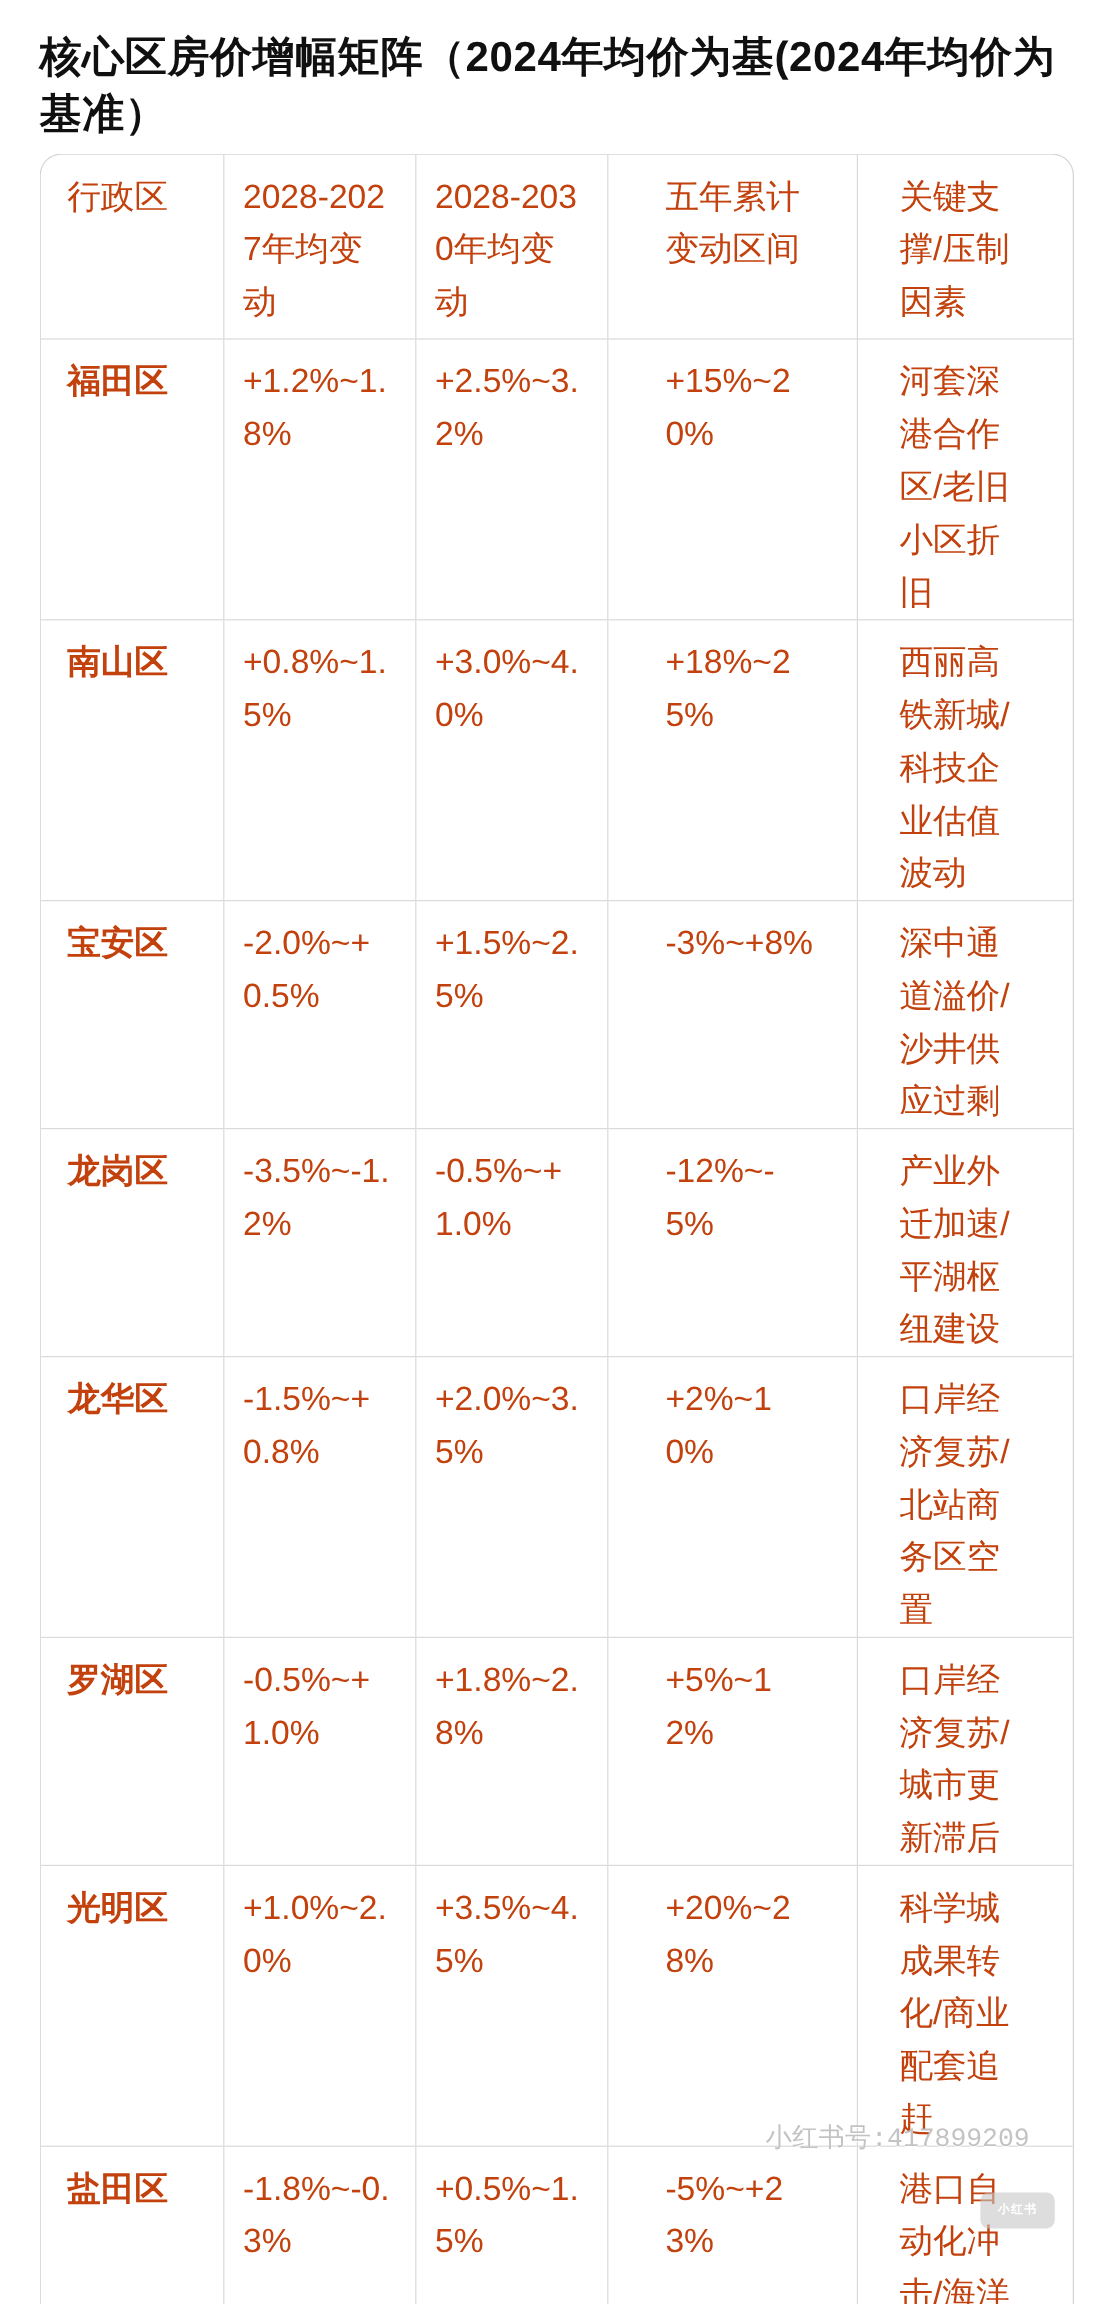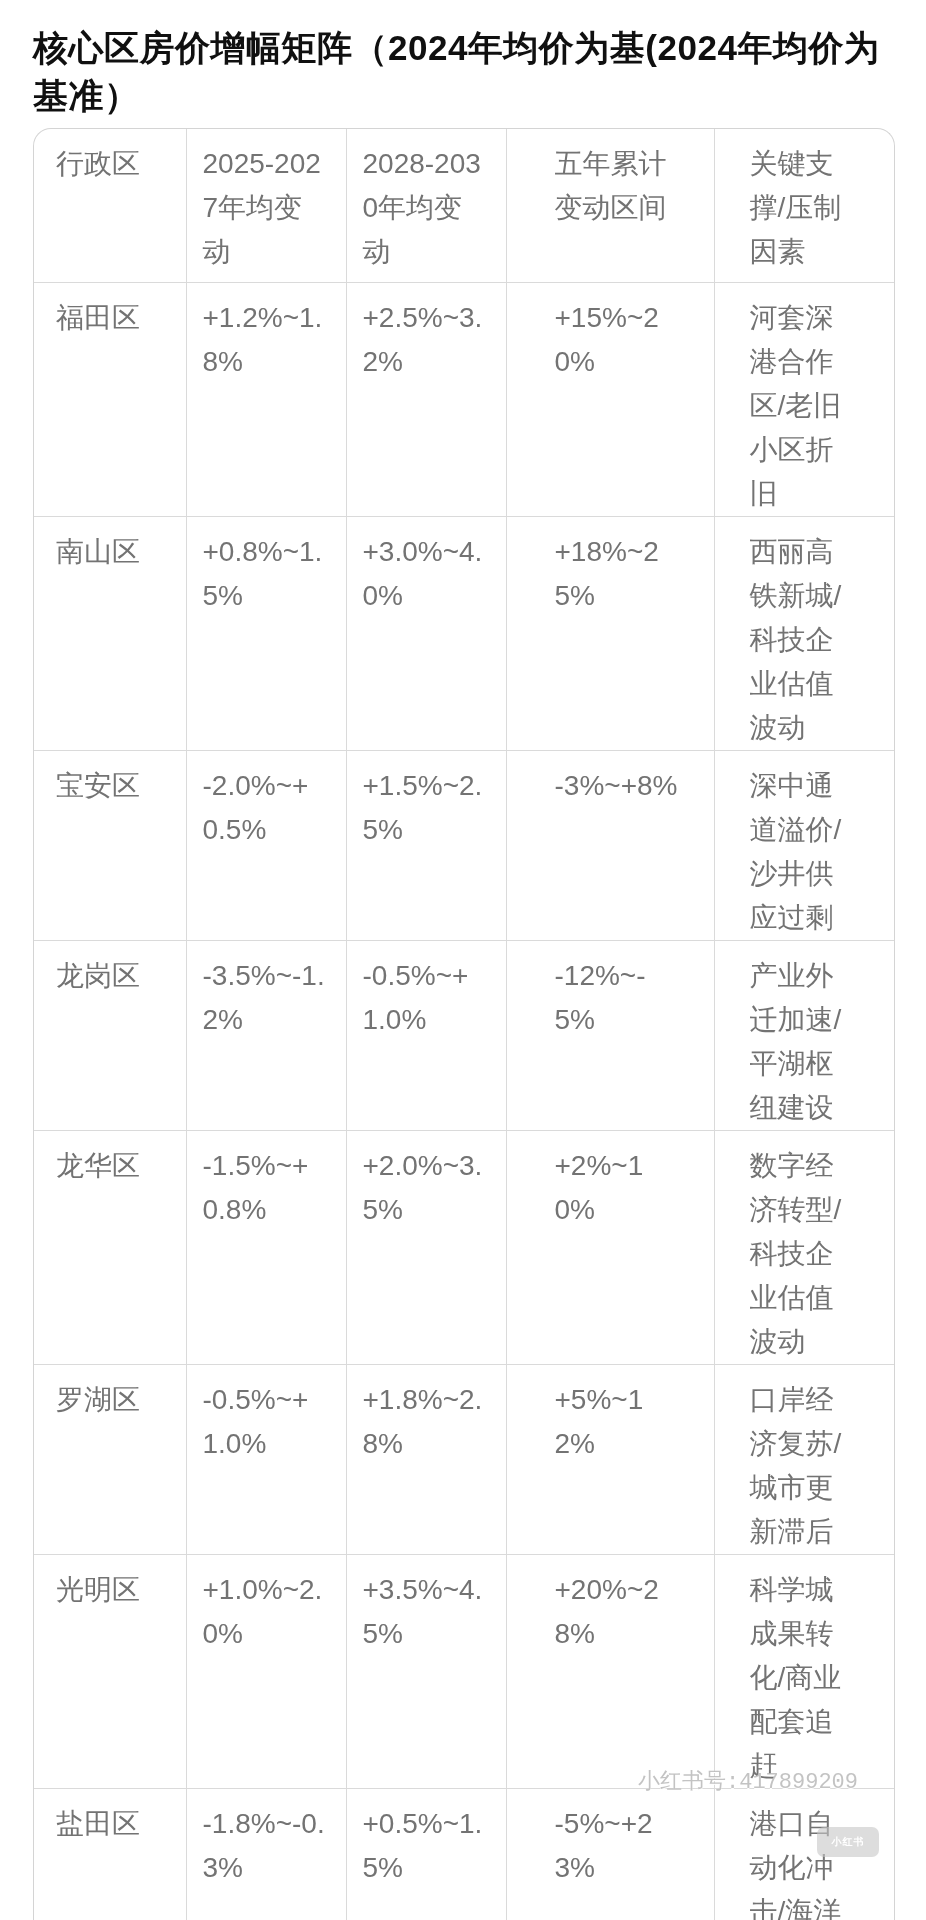--- a/index.html
+++ b/index.html
@@ -35,32 +35,32 @@
   col.w3 { width:160px; }
   col.w4 { width:208px; }
   col.w5 { width:180px; }
   th, td {
     box-sizing:border-box;
     border-right:1px solid #dadada;
     border-bottom:1px solid #dadada;
     vertical-align:top;
     text-align:left;
     font-size:28px; line-height:44px; font-weight:400;
-    color:#737373;
+    color:#c2410c;
     word-break:break-all;
     overflow:hidden;
   }
   th:last-child, td:last-child { border-right:none;padding-left:35px; }
   .c1 { padding:13px 10px 0 22px; }
   .c2 { padding:13px 19px 0 16px; }
   .c3 { padding:13px 19px 0 16px; }
   .c4 { padding:13px 30px 0 48px; }
   .c5 { padding:13px 34px 0 20px; }
   thead th { padding-top:16px; font-weight:400; }
-  td.c1 { font-weight:400; }
+  td.c1 { font-weight:700; }
   tr.rh  { height:153px; }
   tr.r0  { height:196px; }
   tr.r1  { height:201px; }
   tr.r2  { height:155px; }
   tr.r3  { height:155px; }
   tr.r4  { height:198px; }
   tr.r5  { height:147px; }
   tr.r6  { height:195px; }
   tr.r7  { height:184px;margin-top:44px; }
   tr.r8  { height:190px; }
@@ -96,21 +96,21 @@
       <colgroup>
         <col class="w1">
           <col class="w2">
           <col class="w3">
           <col class="w4">
           <col class="w5">
       </colgroup>
       <thead>
         <tr class="rh">
           <th class="c1">行政区</th>
-          <th class="c2">2025-2027年均变动</th>
+          <th class="c2">2028-2027年均变动</th>
           <th class="c3">2028-2030年均变动</th>
           <th class="c4">五年累计变动区间</th>
           <th class="c5">关键支撑/压制因素</th>
         </tr>
       </thead>
       <tbody>
         <tr class="r0">
           <td class="c1">福田区</td>
           <td class="c2">+1.2%~1.8%</td>
           <td class="c3">+2.5%~3.2%</td>
@@ -136,21 +136,21 @@
           <td class="c2">-3.5%~-1.2%</td>
           <td class="c3">-0.5%~+1.0%</td>
           <td class="c4">-12%~-5%</td>
           <td class="c5">产业外迁加速/平湖枢纽建设</td>
         </tr>
         <tr class="r4">
           <td class="c1">龙华区</td>
           <td class="c2">-1.5%~+0.8%</td>
           <td class="c3">+2.0%~3.5%</td>
           <td class="c4">+2%~10%</td>
-          <td class="c5">数字经济转型/科技企业估值波动</td>
+          <td class="c5">口岸经济复苏/北站商务区空置</td>
         </tr>
         <tr class="r5">
           <td class="c1">罗湖区</td>
           <td class="c2">-0.5%~+1.0%</td>
           <td class="c3">+1.8%~2.8%</td>
           <td class="c4">+5%~12%</td>
           <td class="c5">口岸经济复苏/城市更新滞后</td>
         </tr>
         <tr class="r7">
           <td class="c1">光明区</td>

